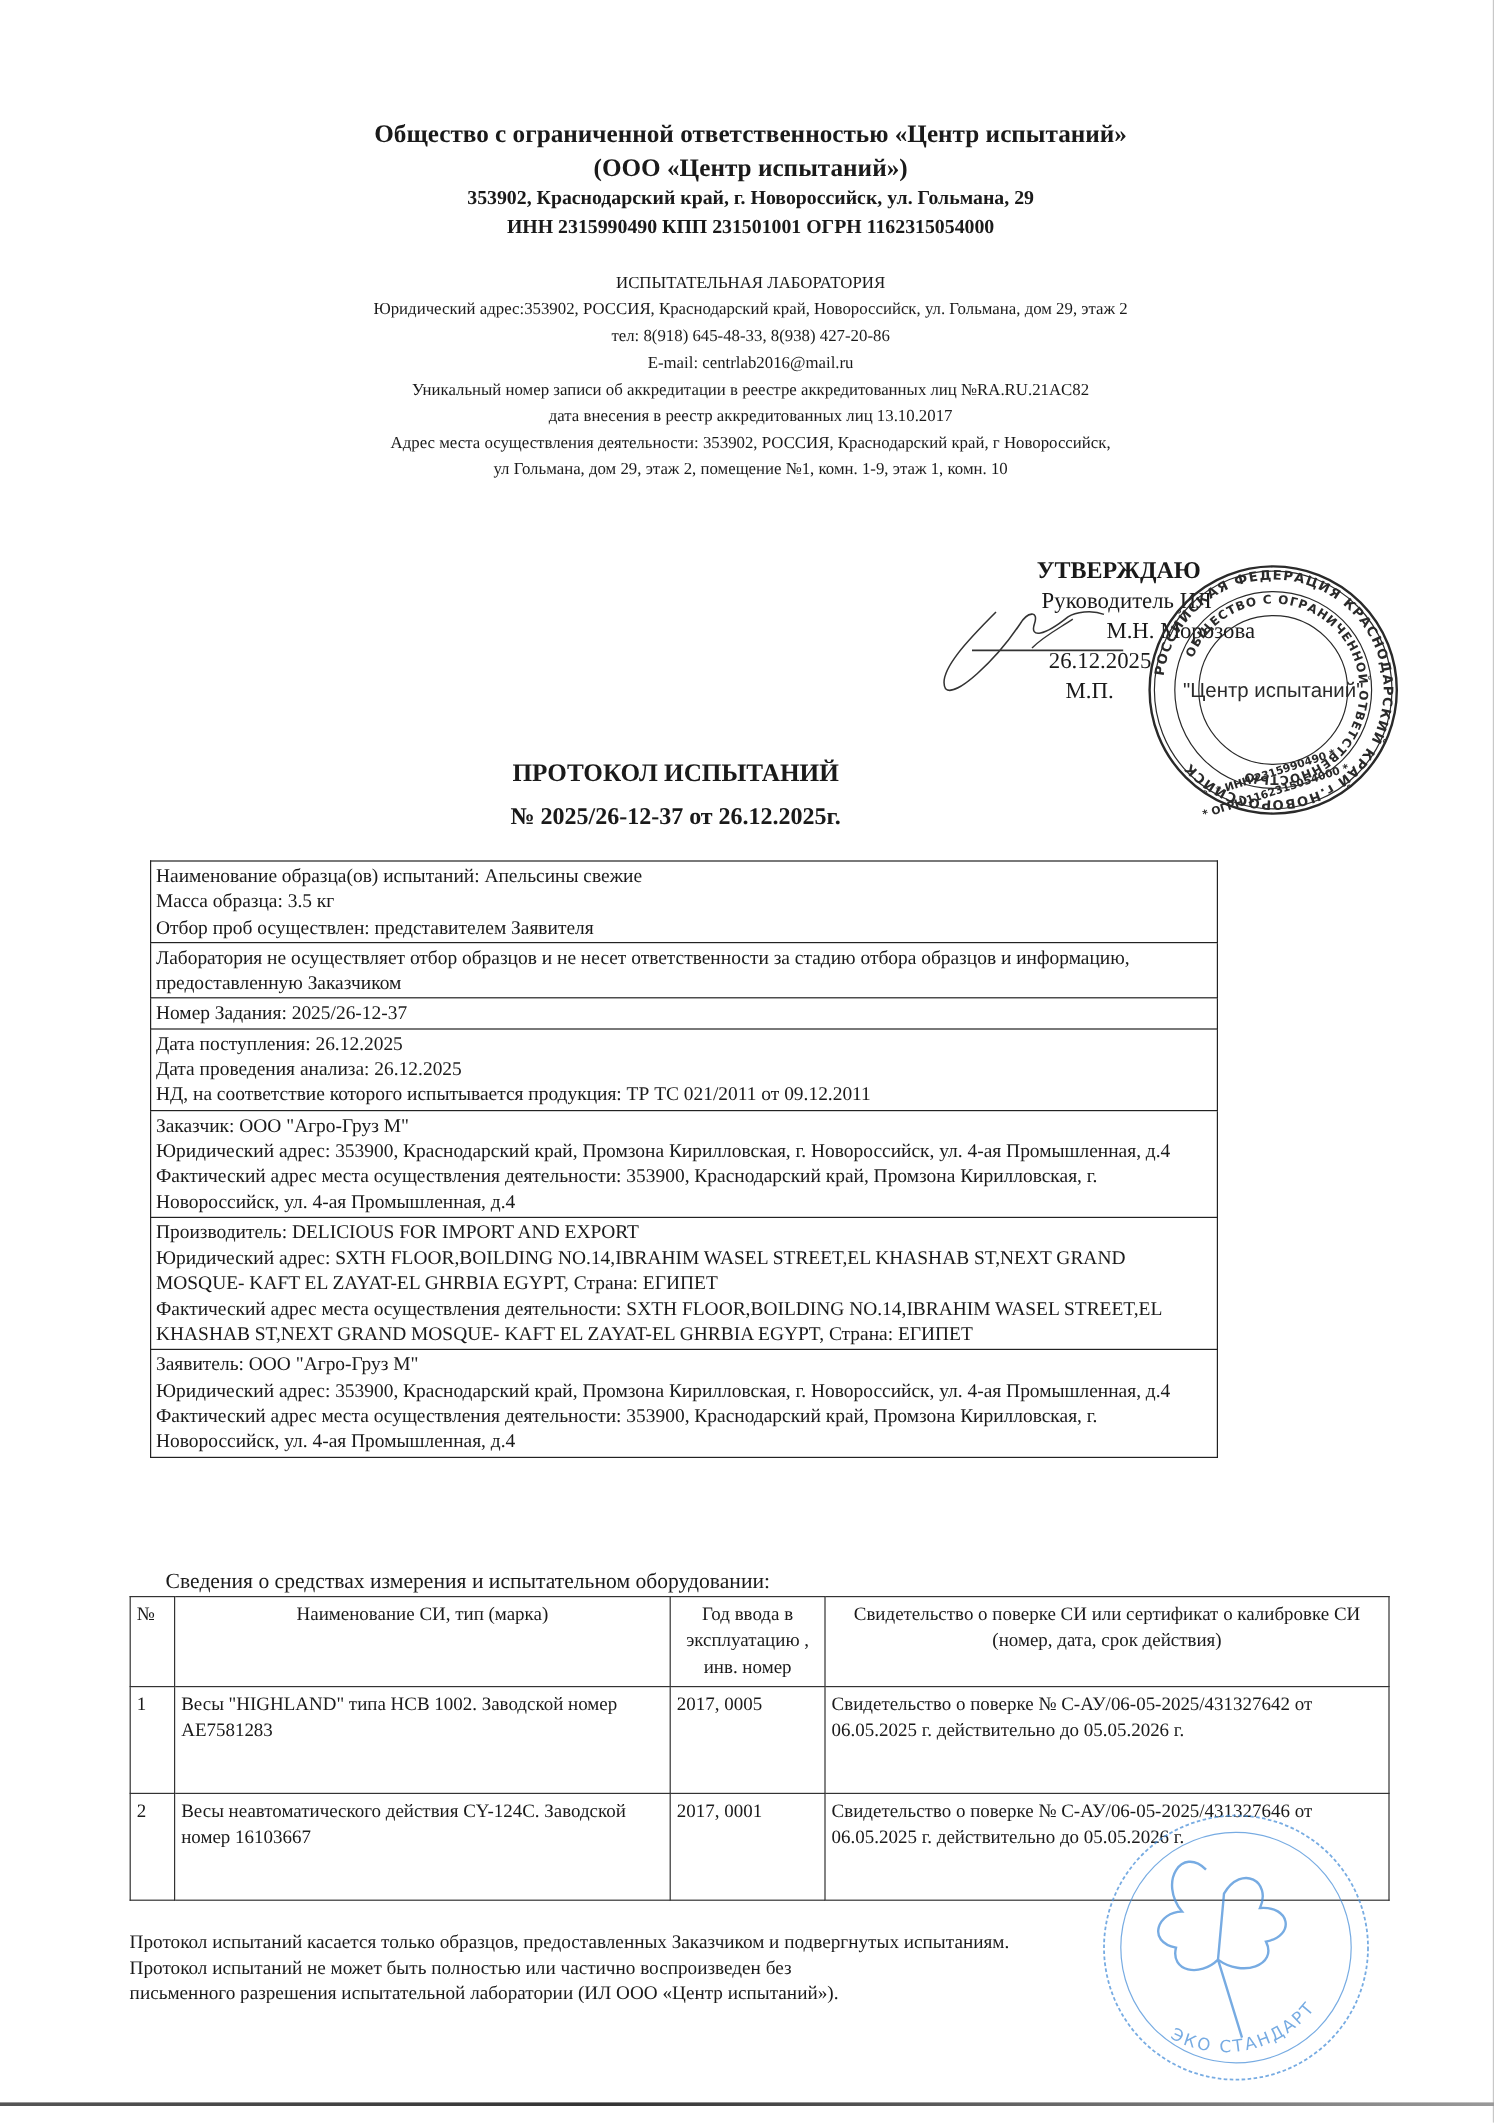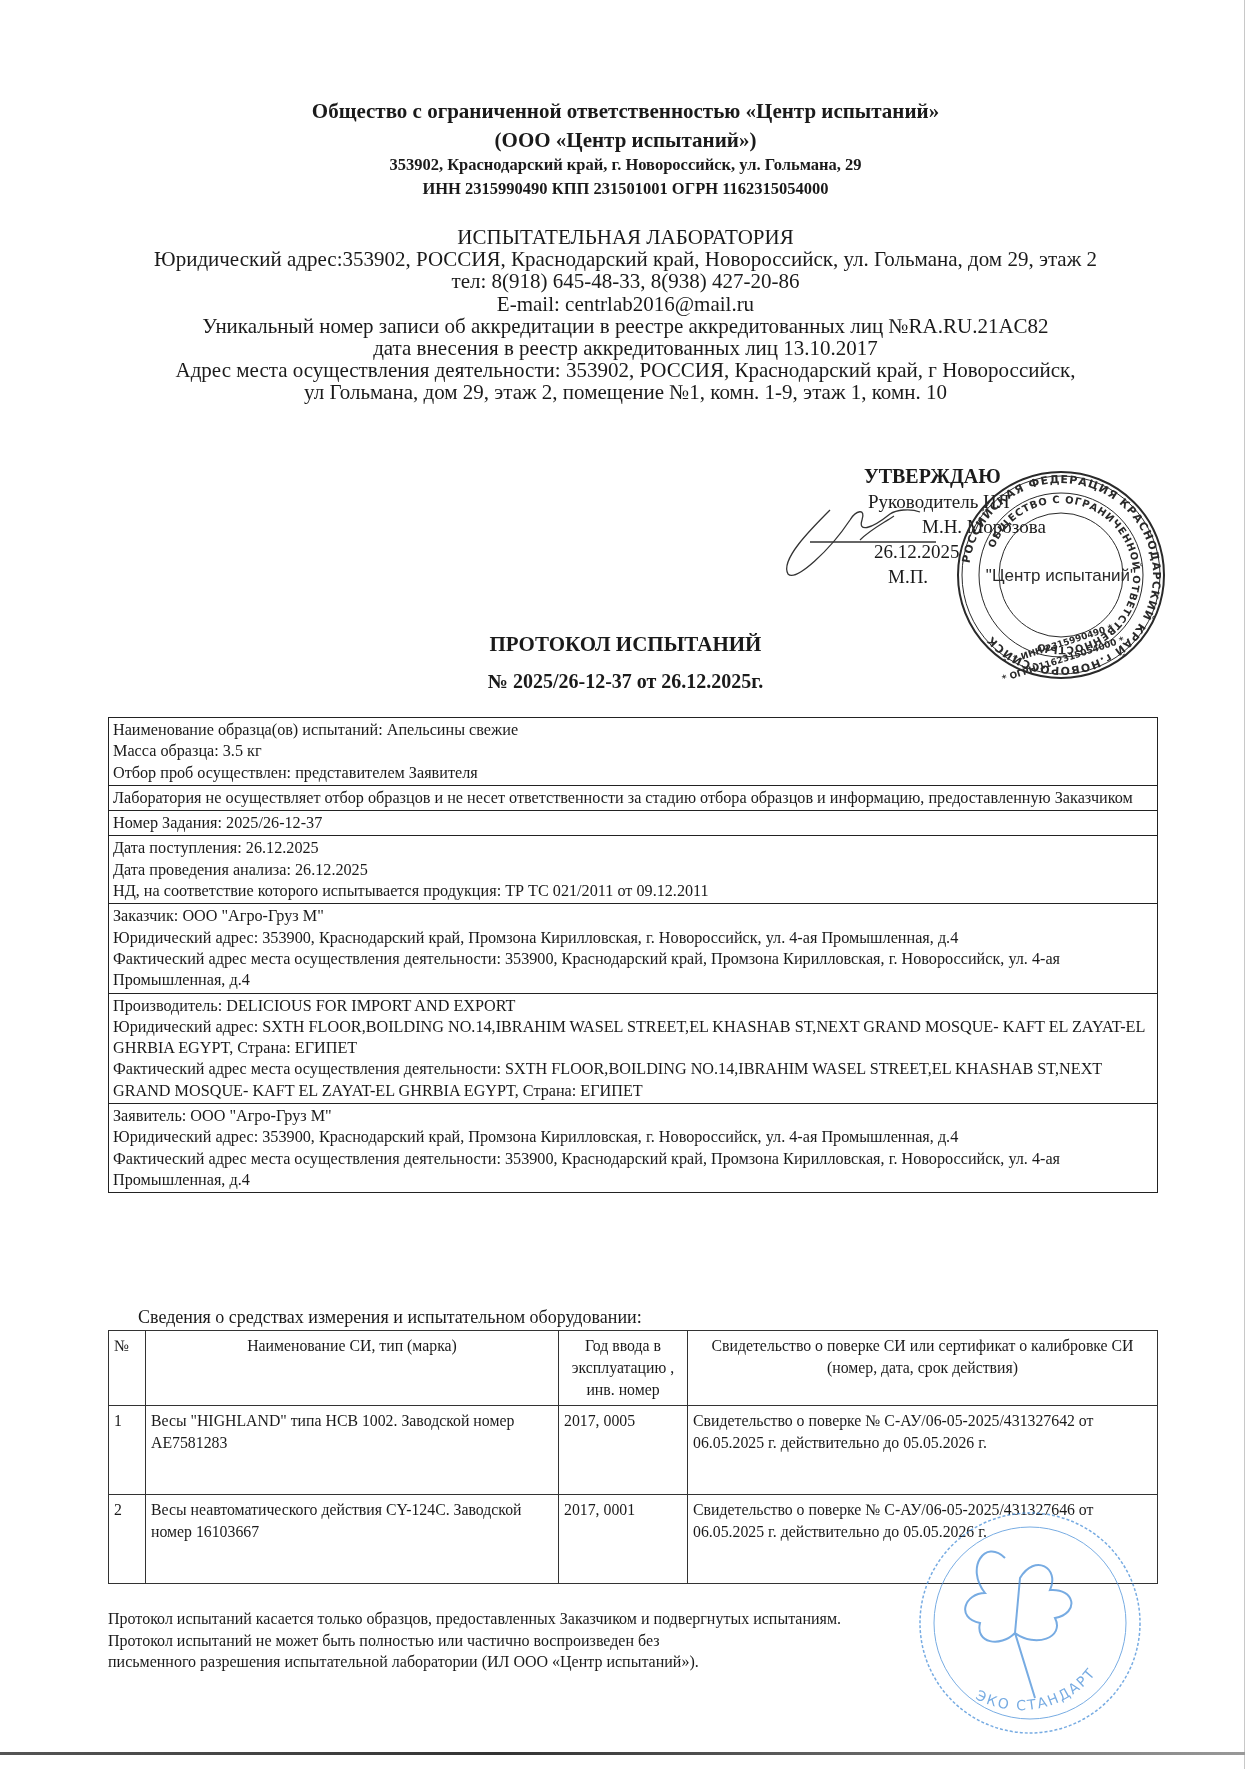--- a/index.html
+++ b/index.html
@@ -8,33 +8,33 @@
     font-family:"Liberation Serif","DejaVu Serif",serif; color:#1a1a1a;
   }
   .page-edge-right { position:absolute; right:6px; top:0; width:1px; height:1769px; background:#c8c8c8; }
   .page-edge-bottom { position:absolute; left:0; bottom:14px; width:1245px; height:3px;
     background:linear-gradient(90deg,#555 0%,#333 40%,#666 70%,#999 100%); }
 
   .header { position:absolute; left:0; width:1251px; text-align:center; }
   .org-name { top:97px; font-size:21px; font-weight:bold; line-height:29px; }
   .org-addr { top:153px; font-size:16.5px; font-weight:bold; line-height:24px; }
 
-  .lab-block { position:absolute; left:0; top:226px; width:1251px; text-align:center; font-size:21px; line-height:22.2px; }
+  .lab-block { position:absolute; left:0; top:226px; width:1251px; text-align:center; font-size:14px; line-height:22.2px; }
 
   .approve { position:absolute; left:850px; top:464px; width:260px; font-size:19px; line-height:25px; }
   .approve .title { font-weight:bold; font-size:20px; margin-left:14px; }
   .approve .line { white-space:nowrap; }
   .signature { position:absolute; left:770px; top:500px; }
   .stamp { position:absolute; left:946px; top:470px; }
 
-  .protocol-title { position:absolute; left:0; width:1251px; text-align:center; font-weight:bold; }
+  .protocol-title { position:absolute; left:0; width:1126px; text-align:center; font-weight:bold; }
   .pt1 { top:632px; font-size:21px; }
   .pt2 { top:670px; font-size:20px; }
 
-  .info-table { position:absolute; left:108px; top:717px; width:1050px; border:1.5px solid #222; border-collapse:collapse; }
+  .info-table { position:absolute; left:125px; top:717px; width:890px; border:1.5px solid #222; border-collapse:collapse; }
   .info-table td { border:1.5px solid #222; padding:2px 4px 1px 4px; font-size:16.2px; line-height:21.3px; vertical-align:top; }
   .info-table .line { display:block; }
 
   .equip-heading { position:absolute; left:138px; top:1307px; font-size:18px; }
 
   .equip-table { position:absolute; left:108px; top:1330px; width:1050px; border-collapse:collapse; border:1.5px solid #222; }
   .equip-table th, .equip-table td { border:1px solid #333; font-size:15.8px; line-height:22px; padding:4px 5px; vertical-align:top; font-weight:normal; }
   .equip-table th { text-align:center; }
   .equip-table td.num { width:26px; }
   .equip-table .row td { height:80px; }

